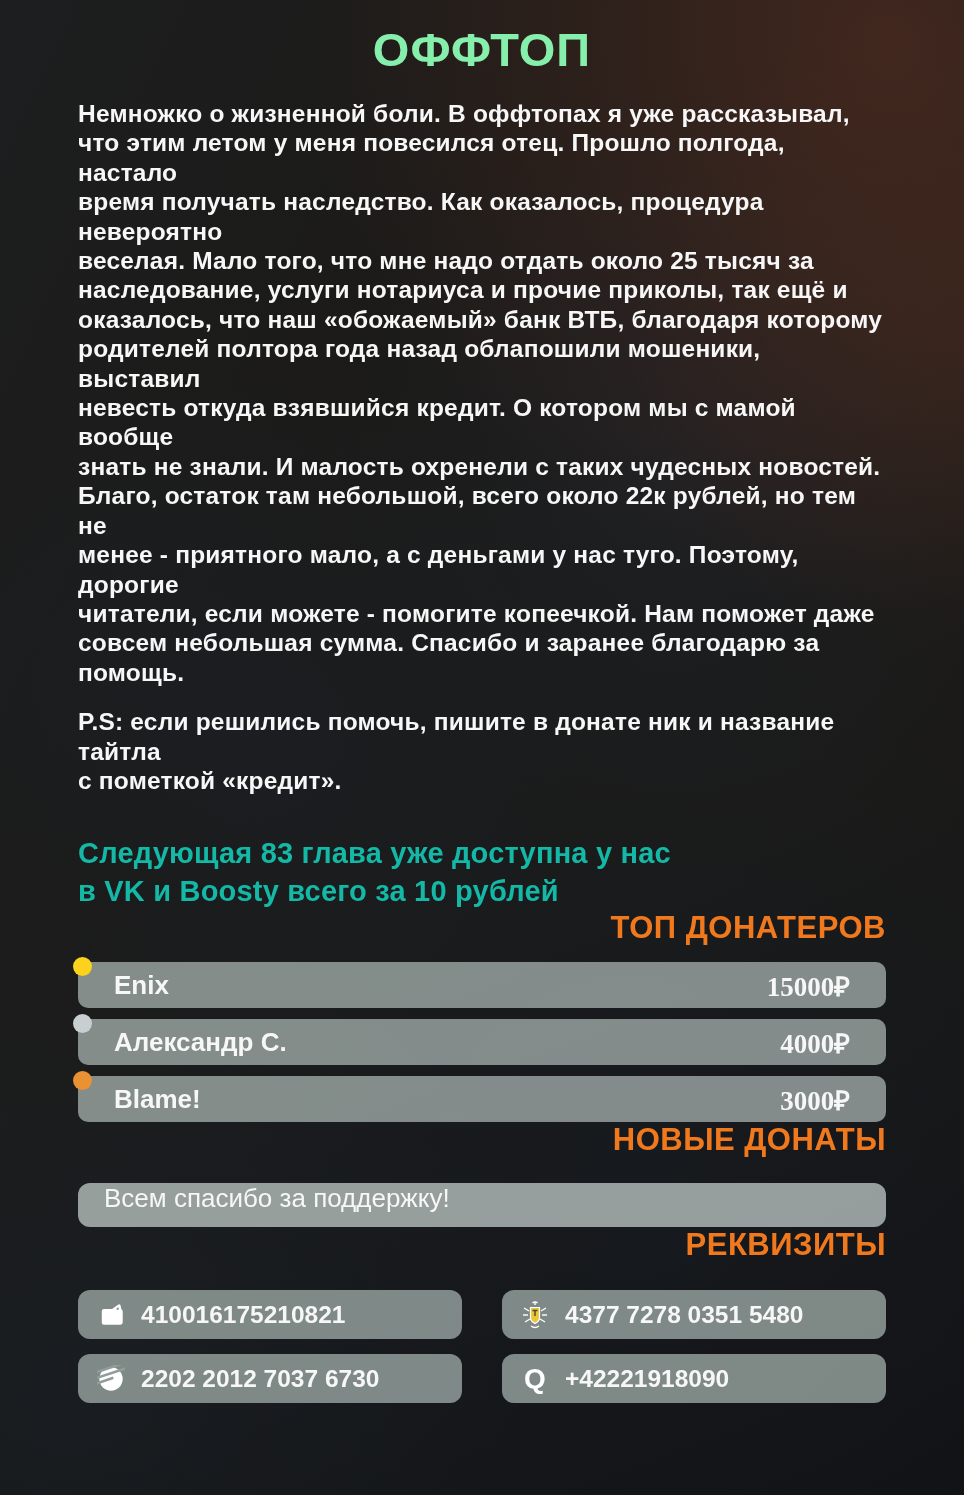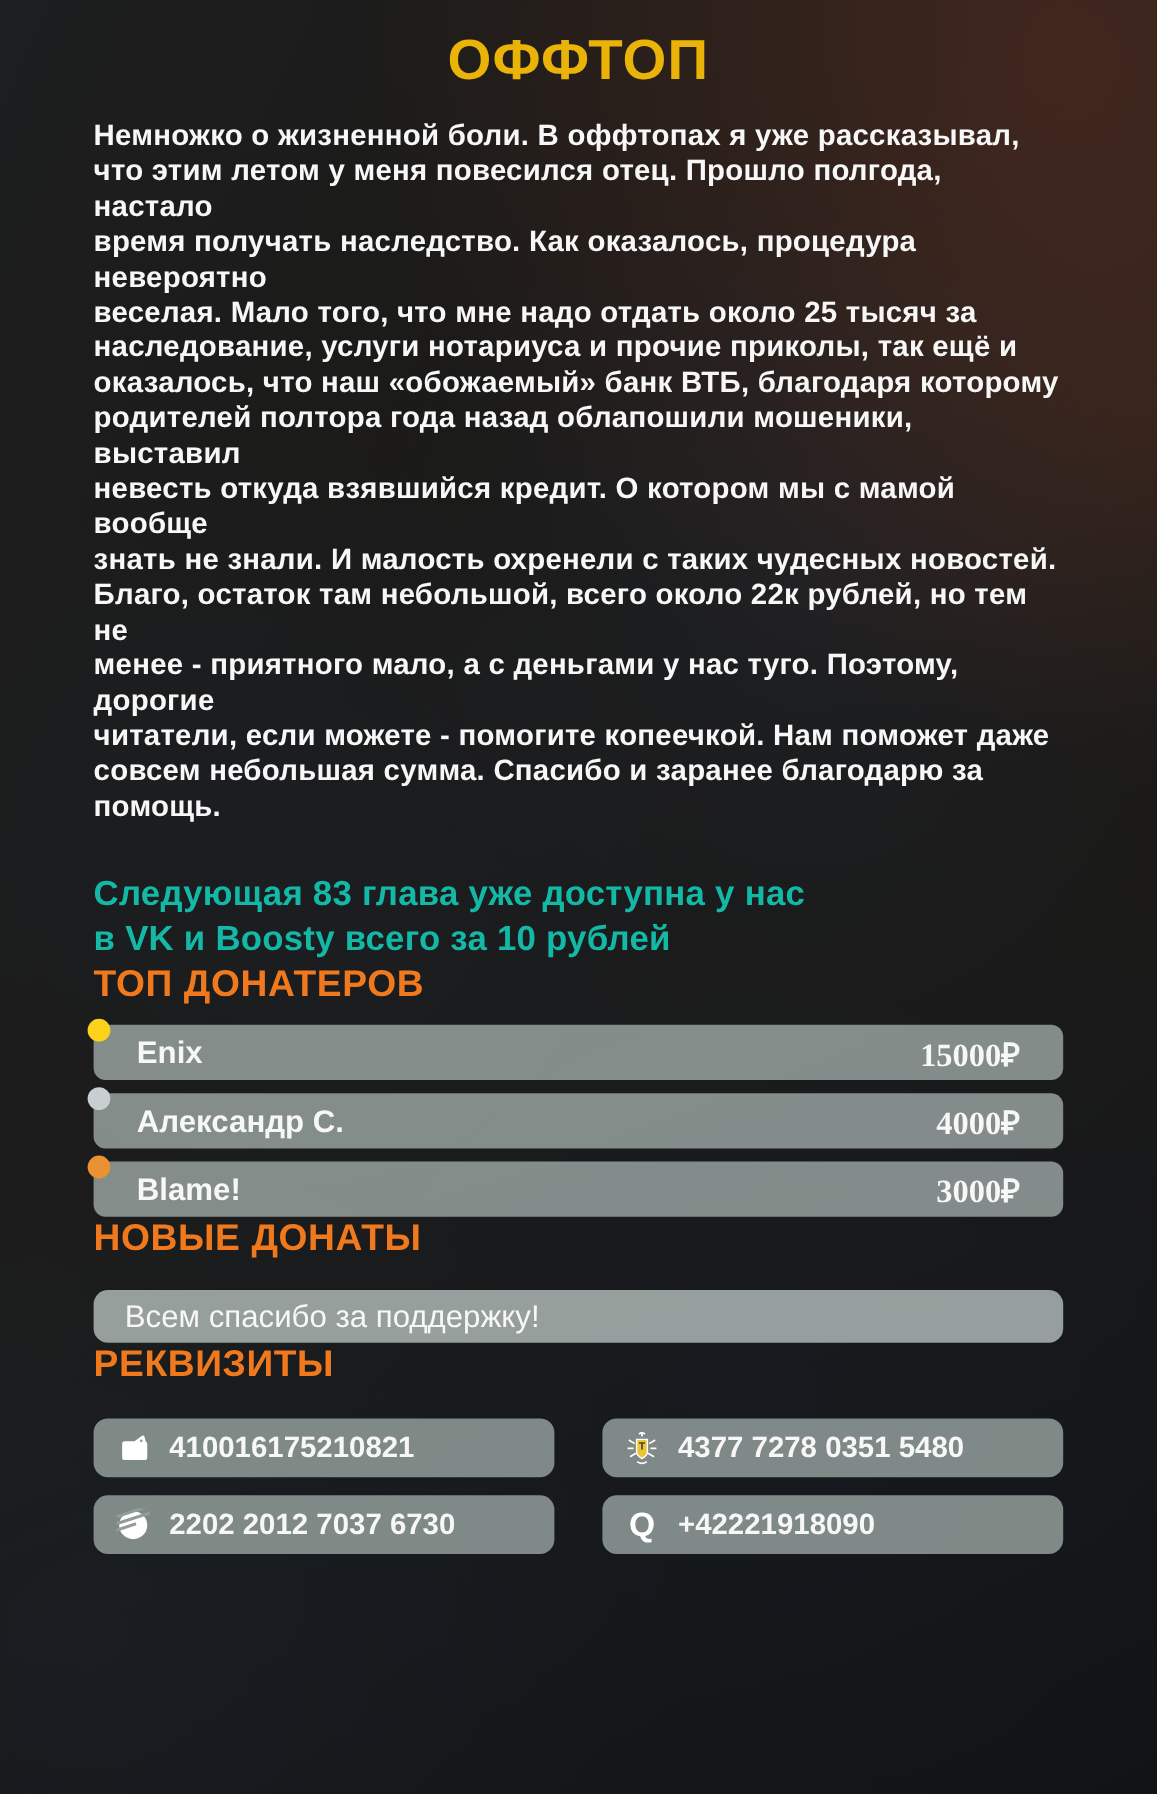--- a/index.html
+++ b/index.html
@@ -17,21 +17,21 @@
       linear-gradient(115deg, rgba(38,48,64,0.18) 0%, transparent 35%),
       radial-gradient(circle at 65% 78%, rgba(22,30,42,0.40), transparent 45%),
       radial-gradient(circle at 8% 92%, rgba(30,42,55,0.35), transparent 30%),
       linear-gradient(160deg, transparent 60%, rgba(10,12,16,0.6) 100%);
     overflow:hidden;
   }
   .content{padding:0 78px;}
   h1.page-title{
     margin:26px 0 12px;
     text-align:center;
-    color:#eab308;
+    color:#86efac;
     font-size:47px;
     line-height:1;
     letter-spacing:1px;
   }
   .body-text{
     margin:0;
     font-size:24.5px;
     line-height:29.4px;
     white-space:pre-line;
     letter-spacing:0.2px;
@@ -42,21 +42,21 @@
   .promo{
     margin:39px 0 0;
     color:#14b8a6;
     font-size:29px;
     line-height:38px;
     white-space:pre-line;
     letter-spacing:0.2px;
   }
   h2.section-title{
     margin:0;
-    text-align:left;
+    text-align:right;
     color:#f0791e;
     font-size:31px;
     line-height:36px;
     letter-spacing:0.5px;
   }
   .h2-top{margin-top:28px;}
   .h2-new{margin-top:41px;}
   .h2-req{margin-top:57px;}
   .donor-list{margin-top:16px;}
   .donor-row{
@@ -78,21 +78,20 @@
     width:19px;height:19px;
     border-radius:50%;
   }
   .donor-amount{font-size:27px;font-family:Liberation Serif, serif;}
   .thanks-bar{
     margin-top:25px;
     height:44px;
     background:rgba(168,178,175,0.88);
     border-radius:12px;
     display:flex;
-    align-items:center;
     padding:0 26px;
     font-size:26px;
     font-weight:normal;
   }
   .req-grid{
     margin-top:27px;
     display:grid;
     grid-template-columns:1fr 1fr;
     column-gap:40px;
     row-gap:15px;
@@ -126,20 +125,22 @@
 оказалось, что наш «обожаемый» банк ВТБ, благодаря которому
 родителей полтора года назад облапошили мошеники, выставил
 невесть откуда взявшийся кредит. О котором мы с мамой вообще
 знать не знали. И малость охренели с таких чудесных новостей.
 Благо, остаток там небольшой, всего около 22к рублей, но тем не
 менее - приятного мало, а с деньгами у нас туго. Поэтому, дорогие
 читатели, если можете - помогите копеечкой. Нам поможет даже
 совсем небольшая сумма. Спасибо и заранее благодарю за
 помощь.</p>
 
+  <p class="body-text ps">P.S: если решились помочь, пишите в донате ник и название тайтла
+с пометкой «кредит».</p>
 
   <p class="promo">Следующая 83 глава уже доступна у нас
 в VK и Boosty всего за 10 рублей</p>
 
   <h2 class="section-title h2-top">ТОП ДОНАТЕРОВ</h2>
 
   <div class="donor-list">
     <div class="donor-row">
       <span class="medal" style="background-color: rgb(253, 210, 28);"></span>
       <span>Enix</span>

